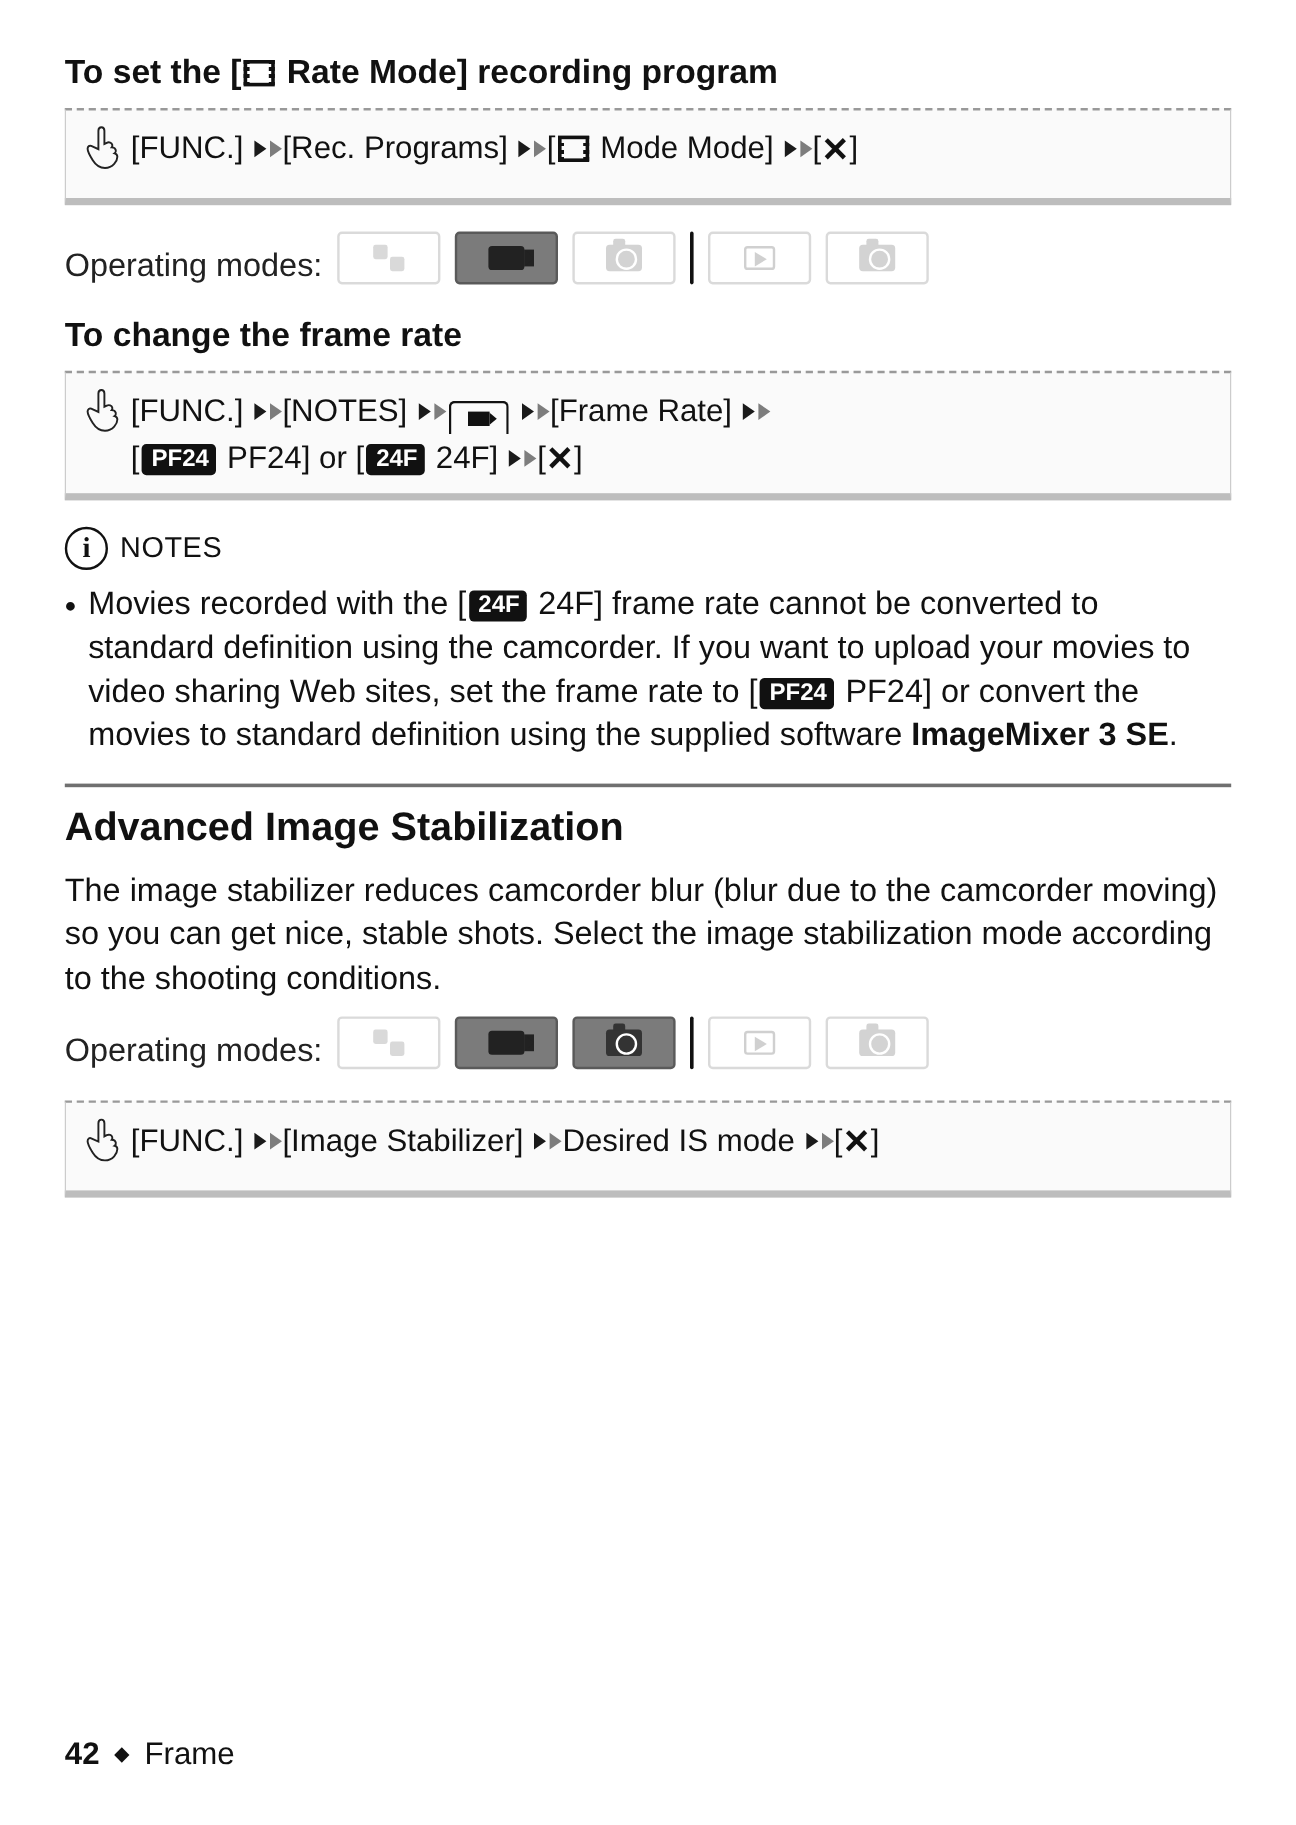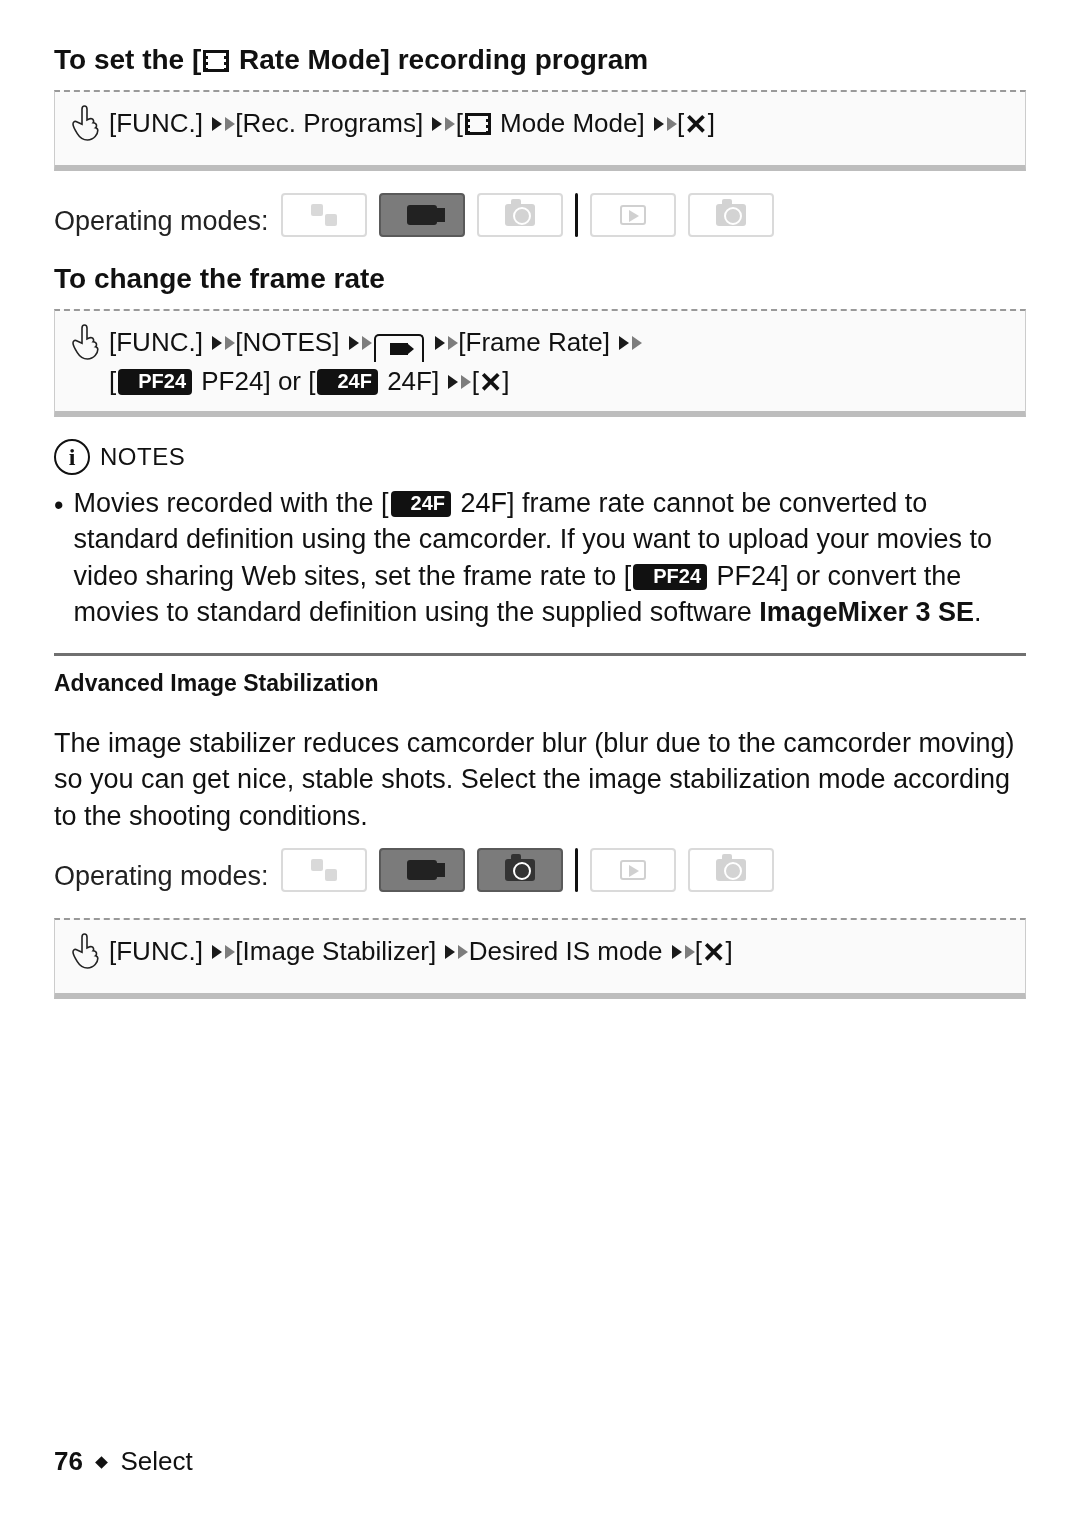--- a/index.html
+++ b/index.html
@@ -60,31 +60,31 @@
   .active .shape-photo{ background:#333;} .active .shape-photo::before{background:#333;}
 
   .tab-box{
     display:inline-flex;align-items:center;justify-content:center;
     width:50px;height:28px;border:2px solid #111;border-radius:5px 5px 0 0;
     border-bottom:none; vertical-align:-4px; margin:0 2px;
   }
   .tab-box .sh{width:18px;height:12px;background:#111;position:relative;}
   .tab-box .sh::after{content:"";position:absolute;right:-6px;top:1px;width:0;height:0;border-left:6px solid #111;border-top:5px solid transparent;border-bottom:5px solid transparent;}
 
-  .badge{display:inline-block;background:#111;color:#fff;font-weight:bold;font-size:20px;padding:1px 6px 2px 20px;border-radius:4px;line-height:1.15;vertical-align:2px;margin:0 2px;}
+  .badge{display:inline-block;background:#111;color:#fff;font-weight:bold;font-size:20px;padding:1px 6px 2px 8px;border-radius:4px;line-height:1.15;vertical-align:2px;margin:0 2px;}
 
   .notes-head{display:flex;align-items:center;gap:10px;margin:18px 0 10px 0;}
   .info-circ{width:36px;height:36px;border:2px solid #111;border-radius:50%;display:flex;align-items:center;justify-content:center;font-family:"Times New Roman",serif;font-weight:bold;font-size:24px;}
   .notes-label{font-size:24px;letter-spacing:.5px;}
   .bullet-item{display:flex;gap:10px;font-size:27px;line-height:1.35;margin:0 0 22px 0;}
   .bullet-item .dot{padding-top:2px;}
   .bullet-item b{font-weight:bold;}
 
   .sec-rule{height:3px;background:#707070;margin:6px 0 14px 0;}
-  .h-major{font-size:23px;font-weight:600;margin-bottom:28px;font-family:Arial,Helvetica,sans-serif;}
+  .h-major{font-size:33px;font-weight:600;margin-bottom:16px;font-family:Arial,Helvetica,sans-serif;}
   .para{font-size:27px;line-height:1.35;margin-bottom:14px;}
 
   .footer{position:absolute;left:54px;bottom:44px;font-size:26px;}
   .footer b{font-weight:bold;}
   .footer .diamond{display:inline-block;transform:rotate(45deg);width:9px;height:9px;background:#111;margin:0 7px 3px 7px;}
 </style>
 </head>
 <body>
 
 <div class="page">
@@ -204,18 +204,18 @@
       <span class="advance"></span>
       <span>[Image Stabilizer]</span>
       <span class="advance"></span>
       <span>Desired IS mode</span>
       <span class="advance"></span>
       <span>[</span><span class="x-icon">✕</span><span>]</span>
     </span>
   </div>
 
   <div class="footer">
-    <b>76</b>
+    <b>42</b>
     <span class="diamond"></span>
-    <span>Select</span>
+    <span>Frame</span>
   </div>
 
 </div>
 
 </body></html>

